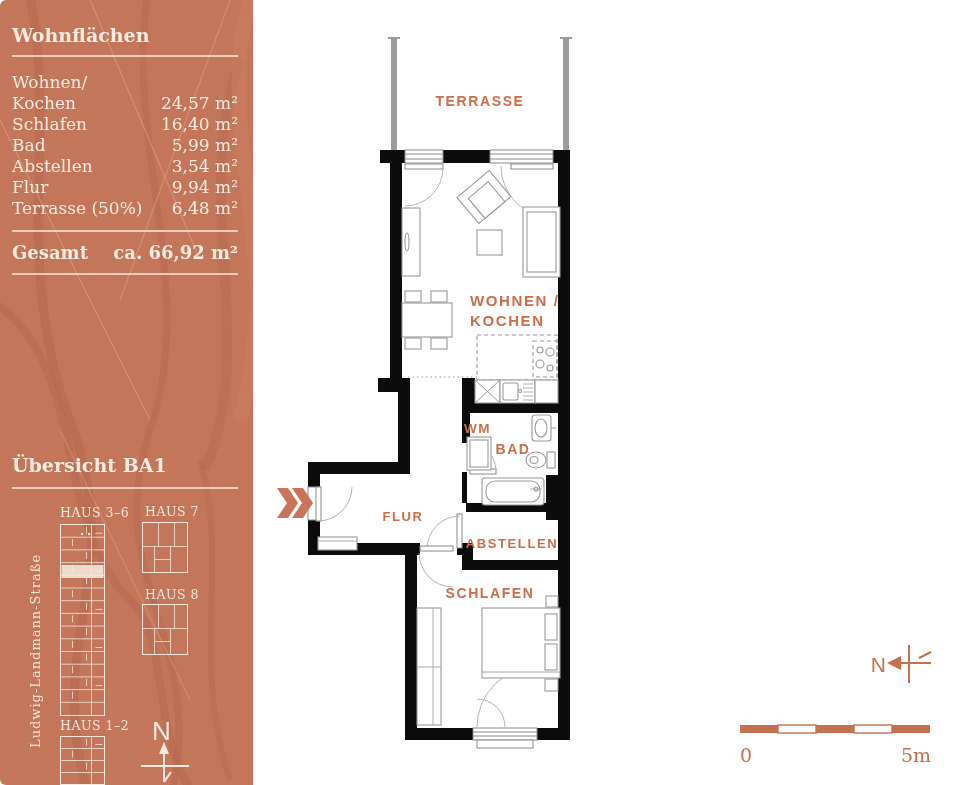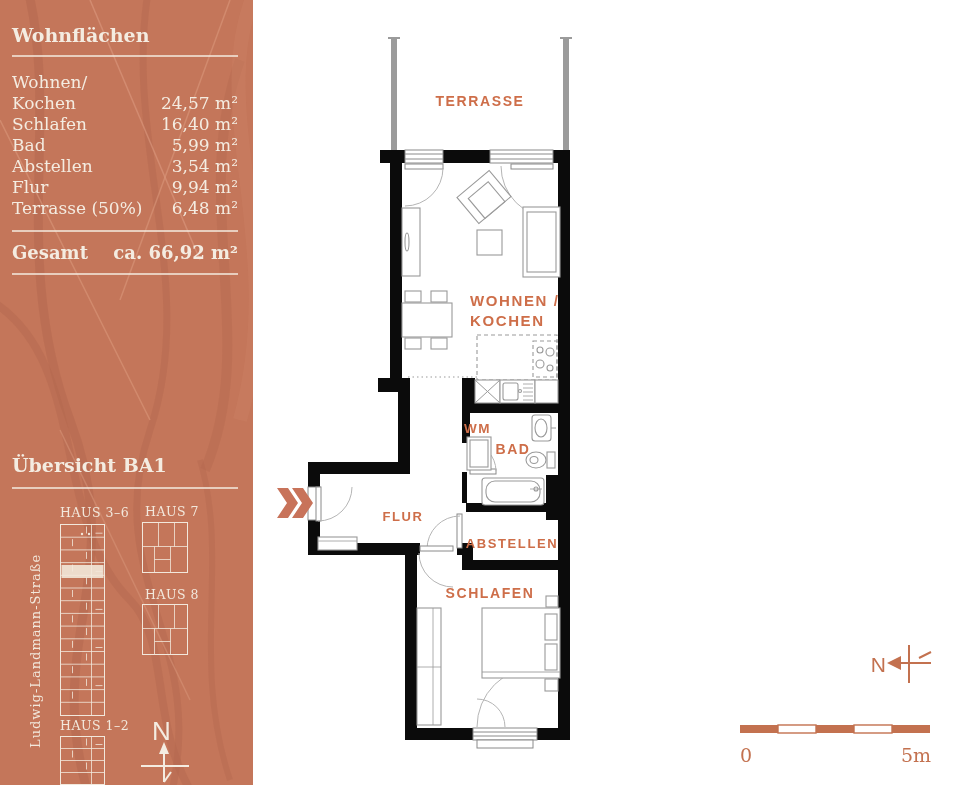--- a/index.html
+++ b/index.html
@@ -1,17 +1,17 @@
 <!DOCTYPE html>
 <html><head>
 <meta charset="utf-8">
 <style>
   html,body{margin:0;padding:0;background:#ffffff;}
   .stage{position:relative;width:957px;height:785px;background:#fff;overflow:hidden;
-         font-family:"DejaVu Serif",serif;}
+         font-family:"DejaVu Serif",serif;border-radius:6px;}
   svg{display:block;}
   
   .sb-h{font-family:"DejaVu Serif",serif;font-size:19px;font-weight:bold;fill:#F4ECE1;}
   .sb-row{font-family:"DejaVu Serif",serif;font-size:17px;fill:#F4ECE1;}
   .sb-tot{font-family:"DejaVu Serif",serif;font-size:18px;font-weight:bold;fill:#F4ECE1;}
   .sb-small{font-family:"DejaVu Serif",serif;font-size:12.5px;fill:#F2E8DC;letter-spacing:.5px;}
   .sb-street{font-family:"DejaVu Serif",serif;font-size:13px;fill:#F2E8DC;letter-spacing:1px;}
   .sb-n{font-family:"Liberation Sans",sans-serif;font-size:26px;fill:#F4ECE1;}
   .rule{stroke:#F4ECE1;stroke-width:1.6;}
   .site-line{stroke:#F2E8DC;stroke-width:1;fill:none;}

